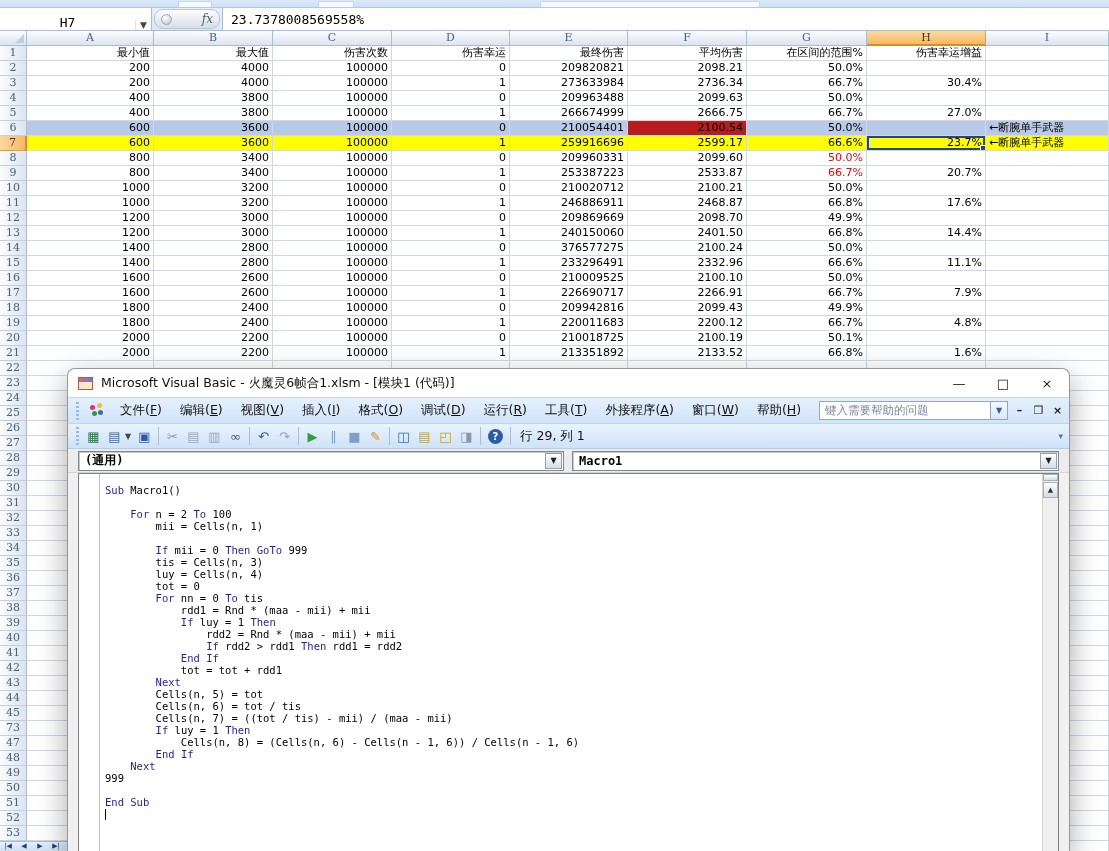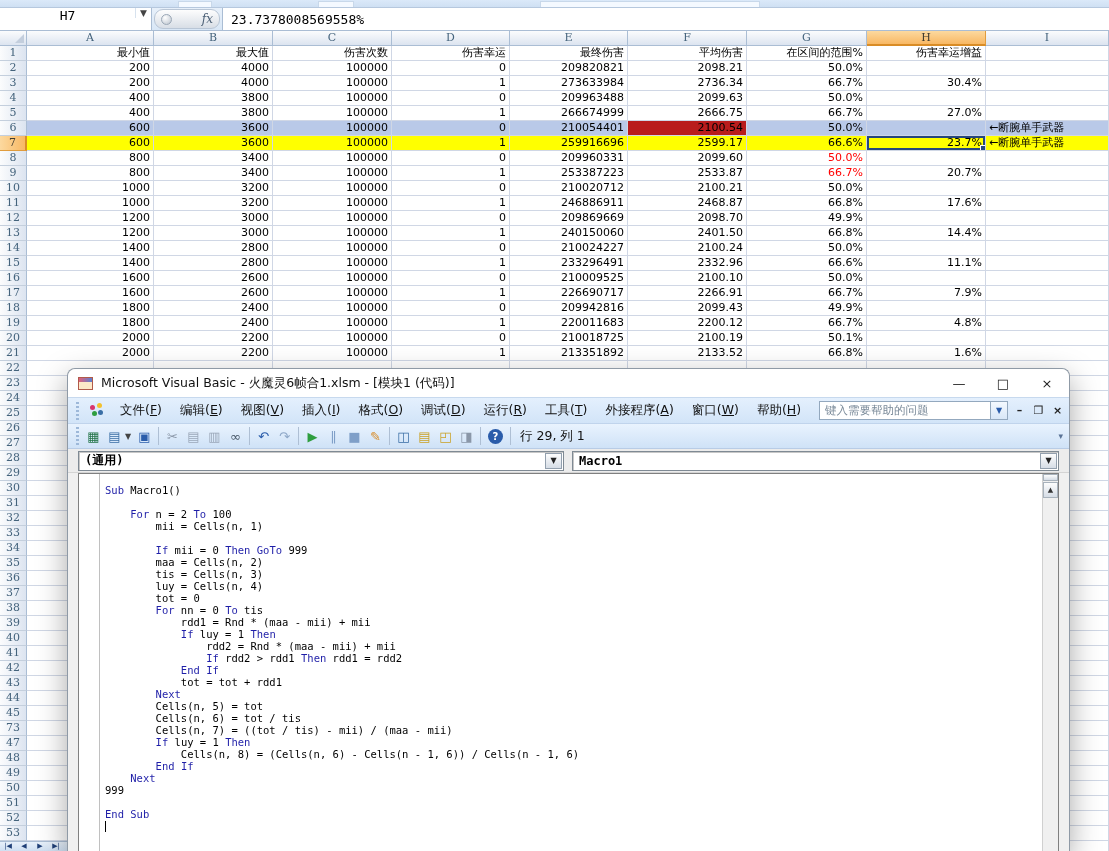--- a/index.html
+++ b/index.html
@@ -8,21 +8,21 @@
     font-family:"DejaVu Sans",sans-serif;font-size:11px;color:#000;}
 
   
   .ribbon-sliver{position:absolute;left:0;top:0;width:1109px;height:8px;
     background:linear-gradient(#dbe9f9,#cfe0f3);border-bottom:1px solid #b6c8de;}
   .ribbon-sliver .blk{position:absolute;top:1px;height:6px;background:#f4f9ff;border:1px solid #c8d8ea;border-bottom:none;}
 
   
   .formula-row{position:absolute;left:0;top:8px;width:1109px;height:23px;
     background:linear-gradient(#e7f0fa,#d9e7f6);border-bottom:1px solid #aabdd4;display:flex;align-items:stretch;}
-  .name-box{width:152px;background:#fff;border-right:1px solid #aabdd4;display:flex;align-items:flex-start;}
+  .name-box{width:152px;background:#fff;border-right:1px solid #aabdd4;display:flex;align-items:flex-end;}
   .name-box .nb-text{flex:1;text-align:center;font-family:"DejaVu Sans Mono",monospace;font-size:13px;}
   .name-box .nb-arrow{width:16px;color:#444;font-size:9px;text-align:center;border-left:1px solid #d7e2ee;}
   .fx-pill{width:66px;margin:1px 2px;border-radius:9px;background:linear-gradient(#fdfdfd,#d8dee6);
     border:1px solid #b9c6d6;display:flex;align-items:center;justify-content:space-between;padding:0 6px;}
   .fx-circle{width:11px;height:11px;border-radius:50%;background:radial-gradient(circle at 35% 30%,#fff,#b9c2cd);border:1px solid #9aa7b6;}
   .fx-label{font-family:"DejaVu Serif",serif;font-style:italic;font-size:12px;color:#4c6076;}
   .formula-field{flex:1;background:#fff;border-left:1px solid #aabdd4;display:flex;align-items:center;
     padding-left:8px;font-family:"DejaVu Sans Mono",monospace;font-size:13px;}
 
   
@@ -289,21 +289,21 @@
         <div class="cell" style="width: 120px;">66.8%</div>
         <div class="cell" style="width: 119px;">14.4%</div>
         <div class="cell left" style="width: 123px;"></div>
       </div>
       <div class="grow">
         <div class="rhdr">14</div>
         <div class="cell" style="width: 127px;">1400</div>
         <div class="cell" style="width: 119px;">2800</div>
         <div class="cell" style="width: 119px;">100000</div>
         <div class="cell" style="width: 118px;">0</div>
-        <div class="cell" style="width: 118px;">210024227</div>
+        <div class="cell" style="width: 118px;">376577275</div>
         <div class="cell" style="width: 119px;">2100.24</div>
         <div class="cell" style="width: 120px;">50.0%</div>
         <div class="cell" style="width: 119px;"></div>
         <div class="cell left" style="width: 123px;"></div>
       </div>
       <div class="grow">
         <div class="rhdr">15</div>
         <div class="cell" style="width: 127px;">1400</div>
         <div class="cell" style="width: 119px;">2800</div>
         <div class="cell" style="width: 119px;">100000</div>
@@ -876,21 +876,20 @@
     </div>
     <div class="vba-code">
       <div class="code-margin"></div>
       <div class="code-text">
           <div class="cl"><span class="kw">Sub</span> Macro1()</div>
           <div class="cl">&nbsp;</div>
           <div class="cl">    <span class="kw">For</span> n = 2 <span class="kw">To</span> 100</div>
           <div class="cl">        mii = Cells(n, 1)</div>
           <div class="cl">&nbsp;</div>
           <div class="cl">        <span class="kw">If</span> mii = 0 <span class="kw">Then</span> <span class="kw">GoTo</span> 999</div>
-          <div class="cl">        maa = Cells(n, 2)</div>
           <div class="cl">        tis = Cells(n, 3)</div>
           <div class="cl">        luy = Cells(n, 4)</div>
           <div class="cl">        tot = 0</div>
           <div class="cl">        <span class="kw">For</span> nn = 0 <span class="kw">To</span> tis</div>
           <div class="cl">            rdd1 = Rnd * (maa - mii) + mii</div>
           <div class="cl">            <span class="kw">If</span> luy = 1 <span class="kw">Then</span></div>
           <div class="cl">                rdd2 = Rnd * (maa - mii) + mii</div>
           <div class="cl">                <span class="kw">If</span> rdd2 &gt; rdd1 <span class="kw">Then</span> rdd1 = rdd2</div>
           <div class="cl">            <span class="kw">End</span> <span class="kw">If</span></div>
           <div class="cl">            tot = tot + rdd1</div>

